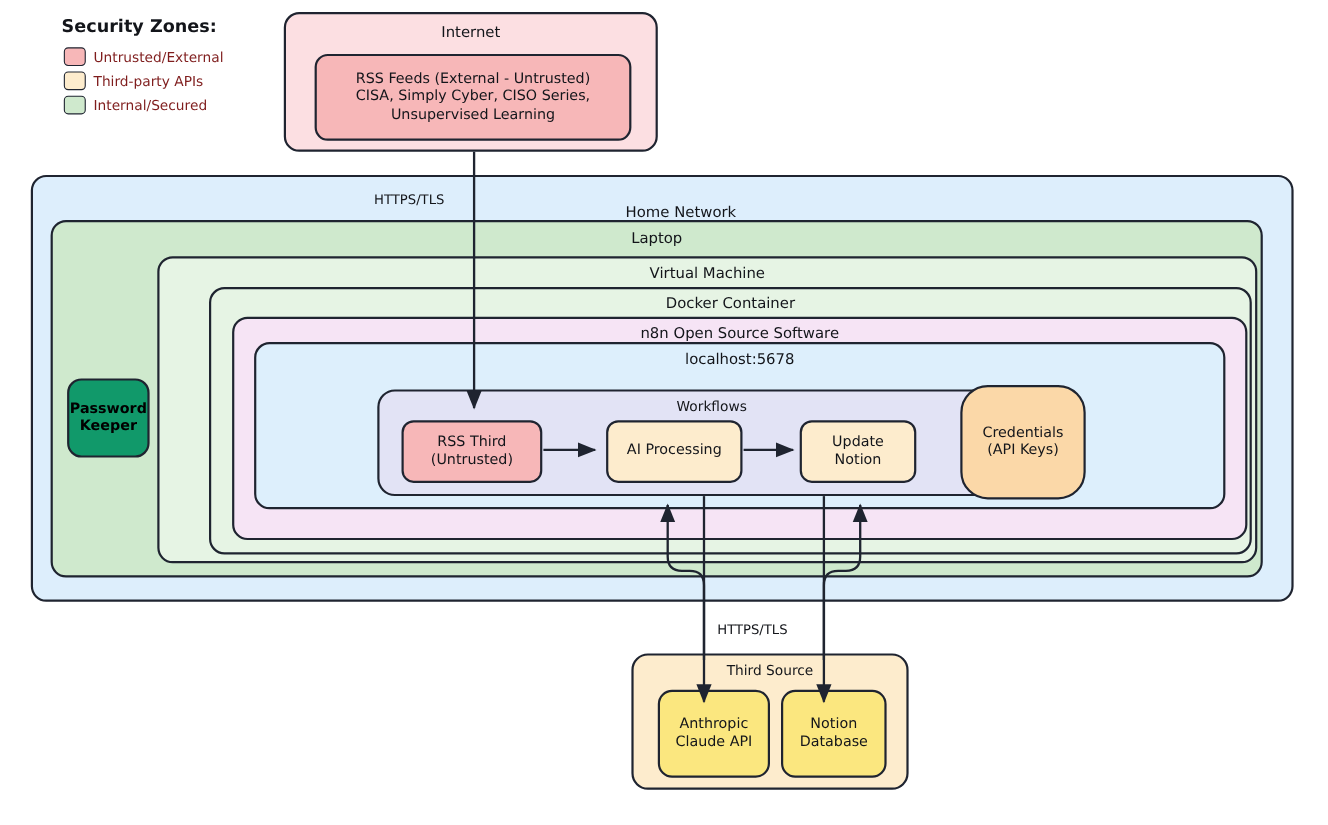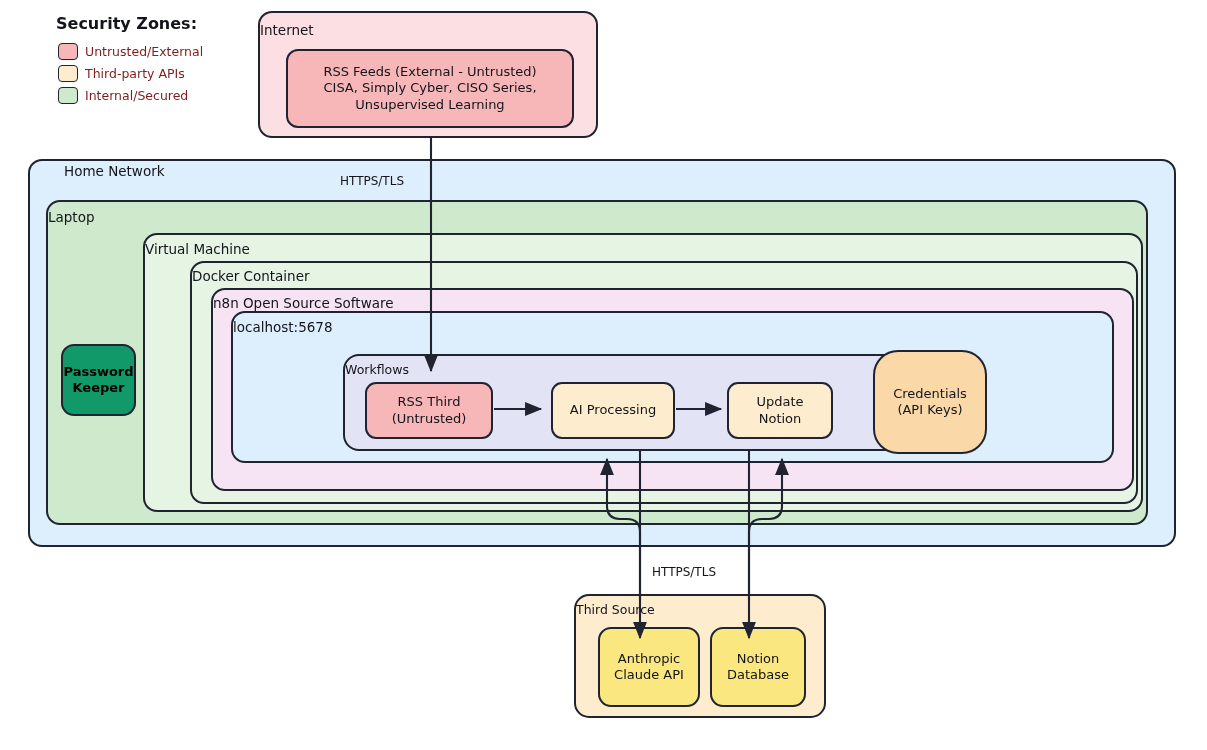--- a/index.html
+++ b/index.html
@@ -19,21 +19,21 @@
 
   
   .box {
     position: absolute;
     border: 2px solid #1f2430;
     border-radius: 14px;
   }
   .box > .lbl {
     position: absolute;
     left: 0; right: 0;
-    text-align: left;
+    text-align: center;
     color: #13151a;
     white-space: nowrap;
   }
 
   
   .c-internet      { background: #fcdfe2; }
   .c-rssext        { background: #f7b7b8; }
   .c-home          { background: #ddeefc; }
   .c-laptop        { background: #cfe9cd; }
   .c-vm            { background: #e6f4e4; }
@@ -140,21 +140,21 @@
   <div class="box c-internet" style="left:258px; top:11px; width:340px; height:127px;">
     <div class="lbl t-title" style="top:9px;">Internet</div>
     <div class="box c-rssext" style="left:26px; top:36px; width:288px; height:79px; border-radius:12px;">
       <div class="node-text t-node">RSS Feeds (External - Untrusted)
 CISA, Simply Cyber, CISO Series,
 Unsupervised Learning</div>
     </div>
   </div>
 
   <div class="box c-home" style="left:28px; top:159px; width:1148px; height:388px;">
-    <div class="lbl t-title" style="top:2px;margin-left:34px;">Home Network</div>
+    <div class="lbl t-title" style="top:24px;margin-left:34px;">Home Network</div>
   </div>
 
   <div class="box c-laptop" style="left:46px; top:200px; width:1102px; height:325px;">
     <div class="lbl t-title" style="top:7px;">Laptop</div>
   </div>
 
   <div class="box c-vm" style="left:143px; top:233px; width:1000px; height:279px;">
     <div class="lbl t-title" style="top:6px;">Virtual Machine</div>
   </div>
 

